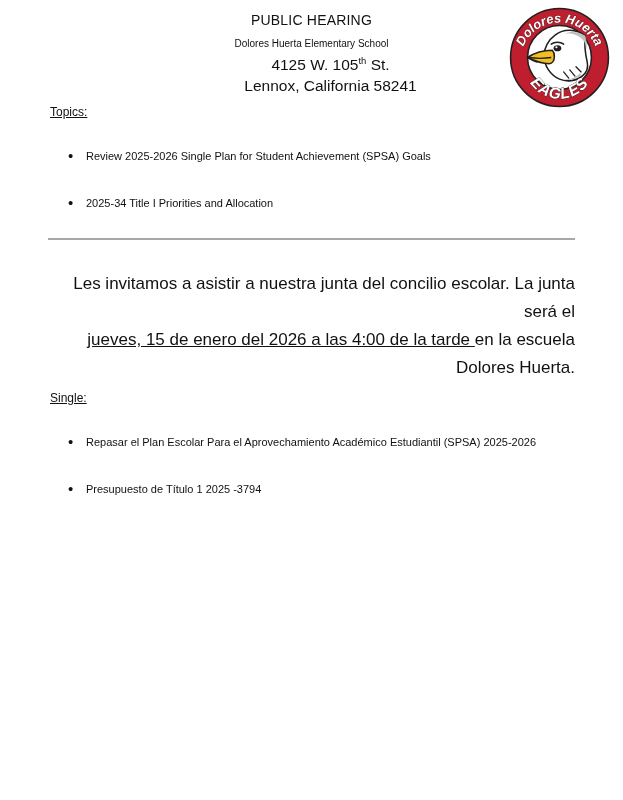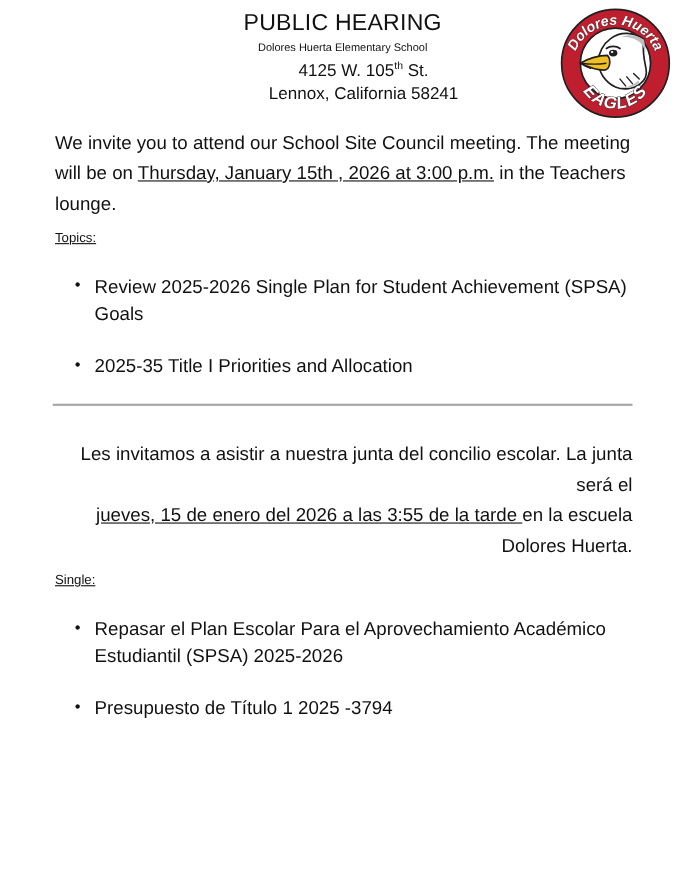--- a/index.html
+++ b/index.html
@@ -22,21 +22,21 @@
     height: 800px;
     box-sizing: border-box;
   }
 
   
   .header {
     padding-top: 8px;
     text-align: center;
   }
   .doc-title {
-    font-size: 21px;
+    font-size: 14px;
     line-height: 25px;
     letter-spacing: 0.2px;
     font-weight: 400;
   }
   .school-name {
     font-size: 10px;
     line-height: 21px;
     font-weight: 400;
   }
   .address-line {
@@ -84,21 +84,21 @@
   }
   .section-head span { text-decoration: underline; }
 
   ul.topics {
     list-style: none;
     margin: 18px 0 0 0;
     padding: 0 0 0 18px;
   }
   ul.topics li {
     position: relative;
-    font-size: 17px;
+    font-size: 11px;
     line-height: 25px;
     padding-left: 18px;
     margin-bottom: 22px;
     font-weight: 400;
   }
   ul.topics li:last-child { margin-bottom: 0; }
   ul.topics li::before {
     content: "\2022";
     position: absolute;
     left: 0;
@@ -171,35 +171,34 @@
 
   <div class="header">
     <div class="doc-title">PUBLIC HEARING</div>
     <div class="school-name">Dolores Huerta Elementary School</div>
     <div class="address-line"><span>4125 W. 105</span><sup>th</sup><span> St.</span></div>
     <div class="address-line">Lennox, California 58241</div>
   </div>
 
   <div class="body-wrap">
 
-    <p class="para para-en"><span>We invite you to attend our School Site Council meeting. The meeting will be on </span><span class="u">Thursday, January 15th , 2026 at 3:00 p.m.</span><span> in the Teachers lounge.</span></p>
 
     <p class="section-head"><span>Topics:</span></p>
 
     <ul class="topics">
       <li>Review 2025-2026 Single Plan for Student Achievement (SPSA) Goals</li>
-      <li>2025-35 Title I Priorities and Allocation</li>
+      <li>2025-34 Title I Priorities and Allocation</li>
     </ul>
   </div>
 
   <hr class="divider">
 
   <div class="body-wrap es-block">
 
-    <p class="para para-es"><span>Les invitamos a asistir a nuestra junta del concilio escolar.  La junta será el</span><br class="spacer-line"><span class="u">jueves, 15 de enero del 2026 a las 3:55 de la tarde </span><span>en la escuela Dolores Huerta.</span></p>
+    <p class="para para-es"><span>Les invitamos a asistir a nuestra junta del concilio escolar.  La junta será el</span><br class="spacer-line"><span class="u">jueves, 15 de enero del 2026 a las 4:00 de la tarde </span><span>en la escuela Dolores Huerta.</span></p>
 
     <p class="section-head"><span>Single:</span></p>
 
     <ul class="topics es-bullets">
       <li>Repasar el Plan Escolar Para el Aprovechamiento Académico Estudiantil (SPSA) 2025-2026</li>
       <li>Presupuesto de Título 1 2025 -3794</li>
     </ul>
   </div>
 
 </div>

